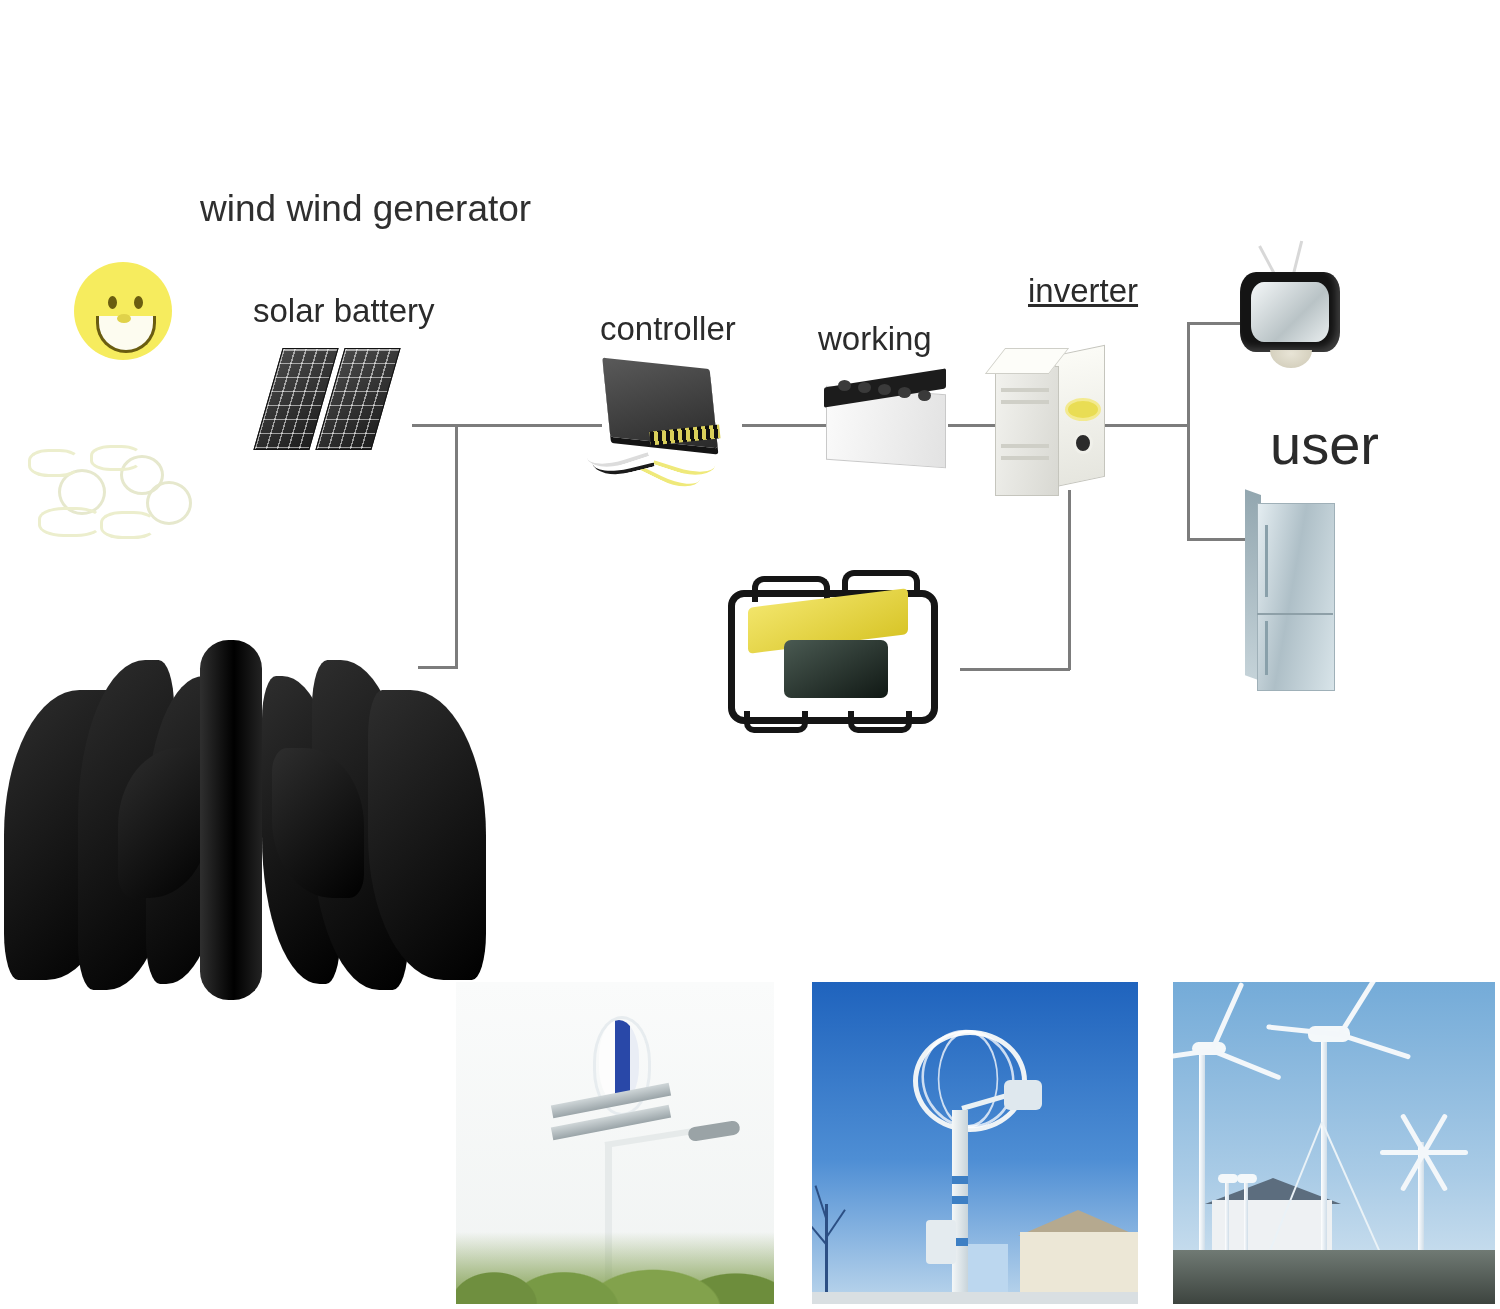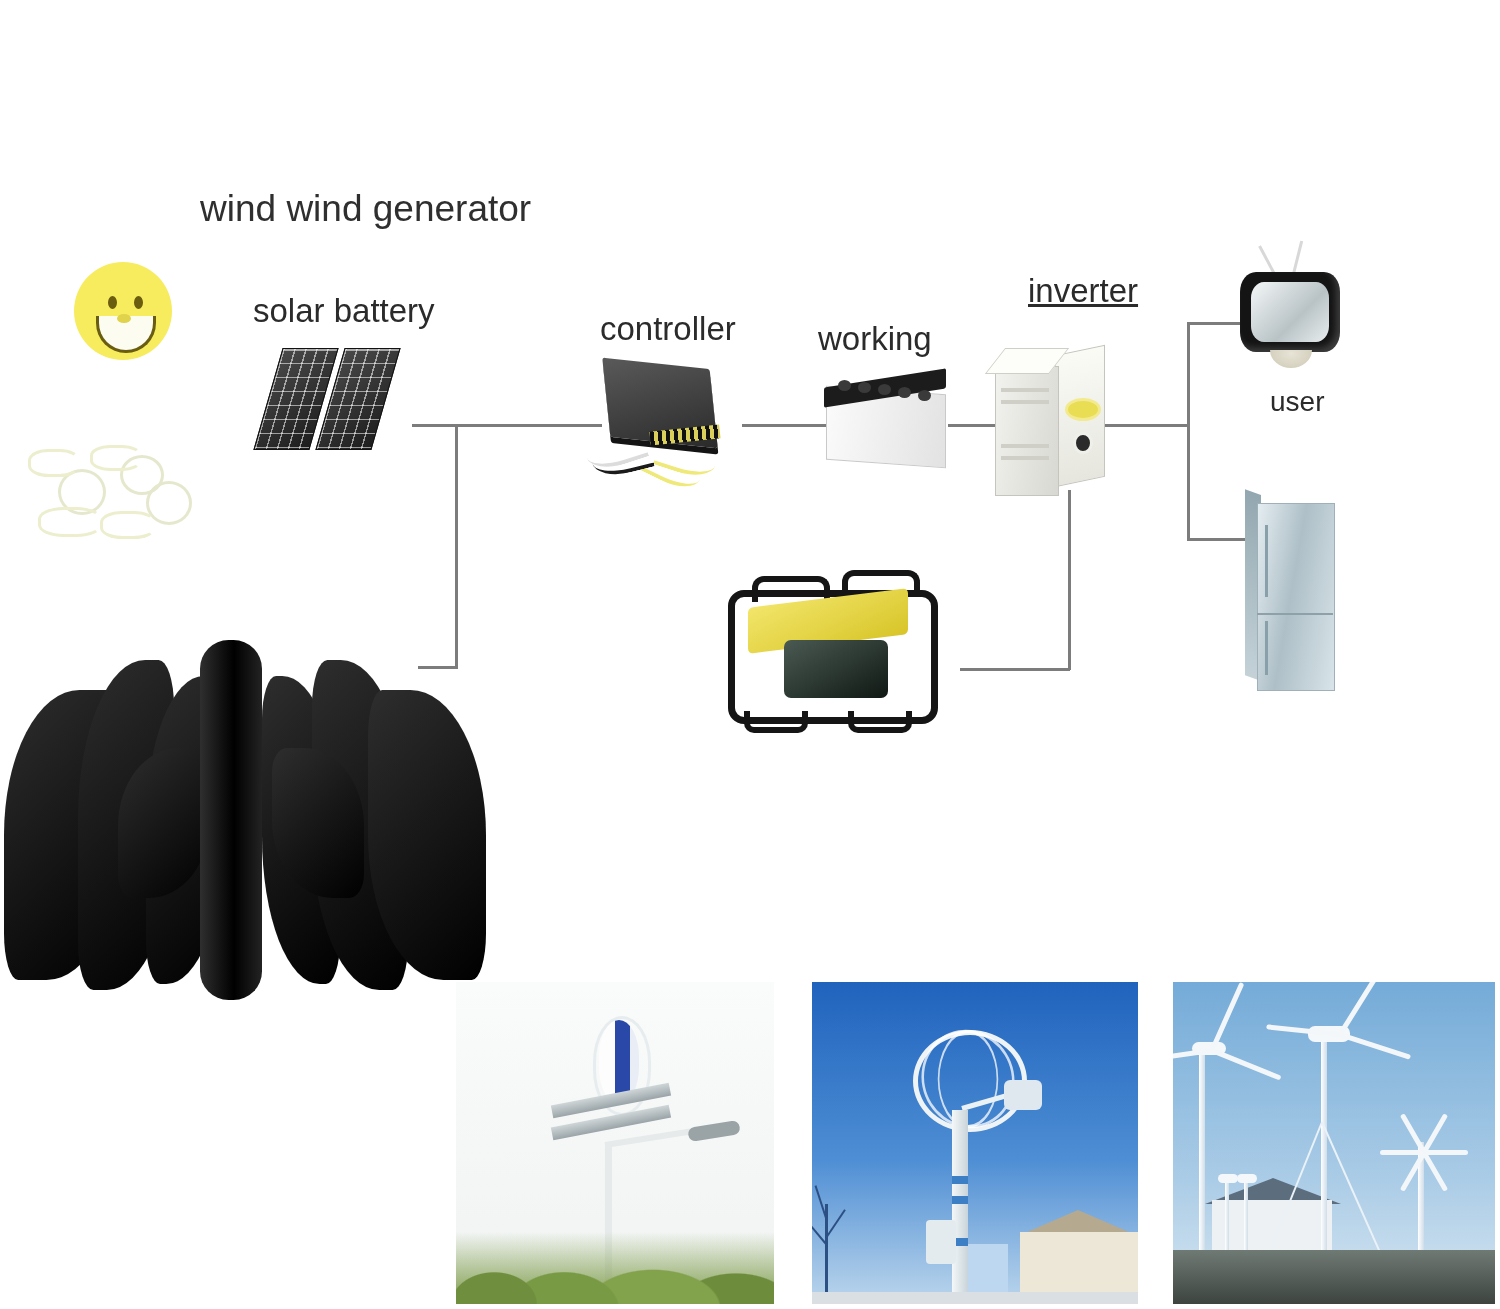--- a/index.html
+++ b/index.html
@@ -34,21 +34,21 @@
   }
 
   
   .dlabel{
     font-size:33px;color:#2b2b2b;white-space:nowrap;
   }
   #lbl-solar{left:253px;top:292px;text-align:center;}
   #lbl-controller{left:588px;top:310px;margin-left:12px;}
   #lbl-battery{left:818px;top:320px;}
   #lbl-inverter{left:1028px;top:272px;text-decoration:underline;}
-  #lbl-user{left:1270px;top:386px;font-size:28px;}
+  #lbl-user{left:1270px;top:412px;font-size:56px;}
 
   
   .wire{background:#7c7c7c;}
   .wh{height:3px;}
   .wv{width:3px;}
 
   
   #sun{left:48px;top:236px;width:150px;height:150px;}
   .sun-core{
     position:absolute;left:26px;top:26px;width:98px;height:98px;

